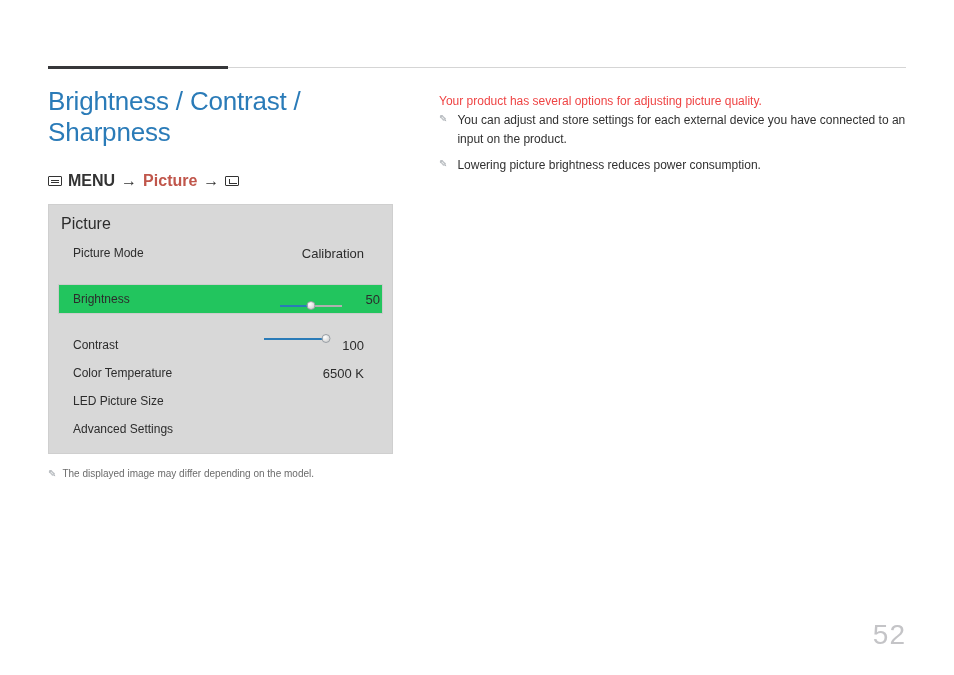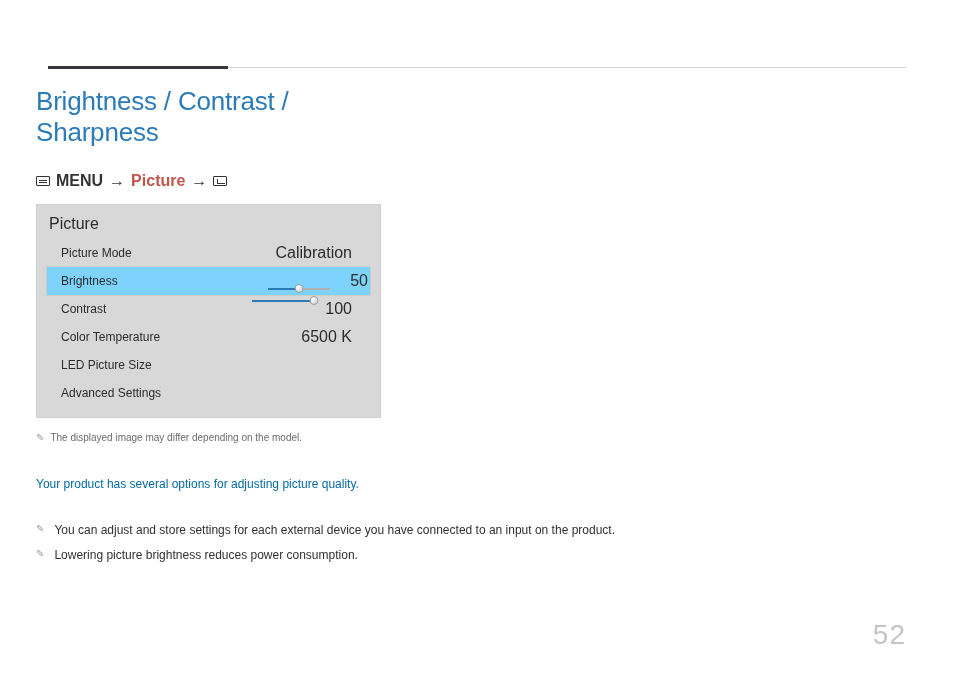--- a/index.html
+++ b/index.html
@@ -4,50 +4,50 @@
 <style>
   * { box-sizing: border-box; margin: 0; padding: 0; }
   html, body { width: 954px; height: 675px; background: #fff; font-family: Arial, Helvetica, sans-serif; color: #2f2f2f; }
   .page { position: relative; width: 954px; height: 675px; padding: 52px 48px 0 48px; }
 
   
   .rule-thick { position: absolute; top: 66px; left: 48px; width: 180px; height: 3px; background: #36373a; }
   .rule-thin  { position: absolute; top: 67px; left: 228px; right: 48px; height: 1px; background: #d5d5d5; }
 
   
-  .cols { position: absolute; top: 86px; left: 36px; right: 48px; display: flex; gap: 26px; flex-direction: column; }
+  .cols { position: absolute; top: 86px; left: 48px; right: 48px; display: flex; gap: 46px; }
   .left  { width: 345px; flex: 0 0 345px; }
   .right { flex: 1; padding-top: 6px; }
 
   .title { font-size: 26px; font-weight: 400; color: #2a7bb8; letter-spacing: -0.2px; margin-bottom: 24px; }
 
   .breadcrumb { display: flex; align-items: center; gap: 6px; font-size: 16px; font-weight: 600; color: #333; margin-bottom: 14px; }
   .breadcrumb .arrow { color: #333; font-weight: 400; }
   .breadcrumb .accent { color: #c0564b; }
   .menu-icon { width: 14px; height: 10px; border: 1.4px solid #333; border-radius: 1px; position: relative; display: inline-block; }
   .menu-icon::before { content:""; position:absolute; left:2px; right:2px; top:2.5px; height:1px; background:#333; box-shadow: 0 2px 0 #333; }
   .enter-icon { width: 14px; height: 10px; border: 1.4px solid #333; border-radius: 1px; position: relative; display: inline-block; }
   .enter-icon::after { content:""; position:absolute; left:3px; top:2px; width:7px; height:4px; border-left:1.4px solid #333; border-bottom:1.4px solid #333; }
 
   
   .panel { background: #d8d8d8; border: 1px solid #cfcfcf; padding: 0 0 10px 0; }
   .panel-title { font-size: 16px; padding: 10px 12px 6px 12px; color: #2c2c2c; }
   .row { display: flex; align-items: center; justify-content: space-between; height: 28px; padding: 0 28px 0 24px; font-size: 12px; color: #2c2c2c; }
-  .row.sel { background: #7dd3fc; margin: 0 10px; padding: 0 2px 0 14px; height: 28px; border: 0; outline: 0.5px solid #ccc; }
-  .row .value { color: #2c2c2c; font-size: 16px; min-width: 30px; text-align: right; }
+  .row.sel { background: #22c55e; margin: 18px 10px; padding: 0 2px 0 14px; height: 28px; border: 0; outline: 0.5px solid #ccc; }
+  .row .value { color: #2c2c2c; font-size: 13px; min-width: 30px; text-align: right; }
 
   .slider { width: 62px; display: flex; align-items: center; }
   .slider .track { position: relative; flex: 1; height: 2px; background: #b0b0b0; }
   .slider .fill  { position: absolute; left: 0; top: 0; height: 2px; background: #2a7bb8; }
   .slider .knob  { position: absolute; top: -4px; width: 9px; height: 9px; background: radial-gradient(circle at 35% 30%, #fff, #c8c8c8); border: 0.5px solid #9aa0a6; border-radius: 50%; transform: translateX(-50%); }
 
   .note { display: flex; gap: 6px; font-size: 10px; color: #6b6b6b; margin-top: 14px; }
   .pen  { color: #9aa0a6; font-size: 10px; }
 
-  .right p { font-size: 12px; color: #0369a1; line-height: 1.6; margin-bottom: 27px; }
+  .right p { font-size: 12px; color: #ef4444; line-height: 1.6; margin-bottom: 0; }
   .right ul { list-style: none; }
   .right li { display: flex; gap: 10px; font-size: 12px; color: #303030; line-height: 1.6; margin-bottom: 6px; }
 
   .pagenum { position: absolute; right: 48px; bottom: 24px; font-size: 28px; color: #c4c4c7; letter-spacing: 1px; text-align: center; }
 </style>
 </head>
 <body>
 
 <div class="page">
   <div class="rule-thick"></div>

